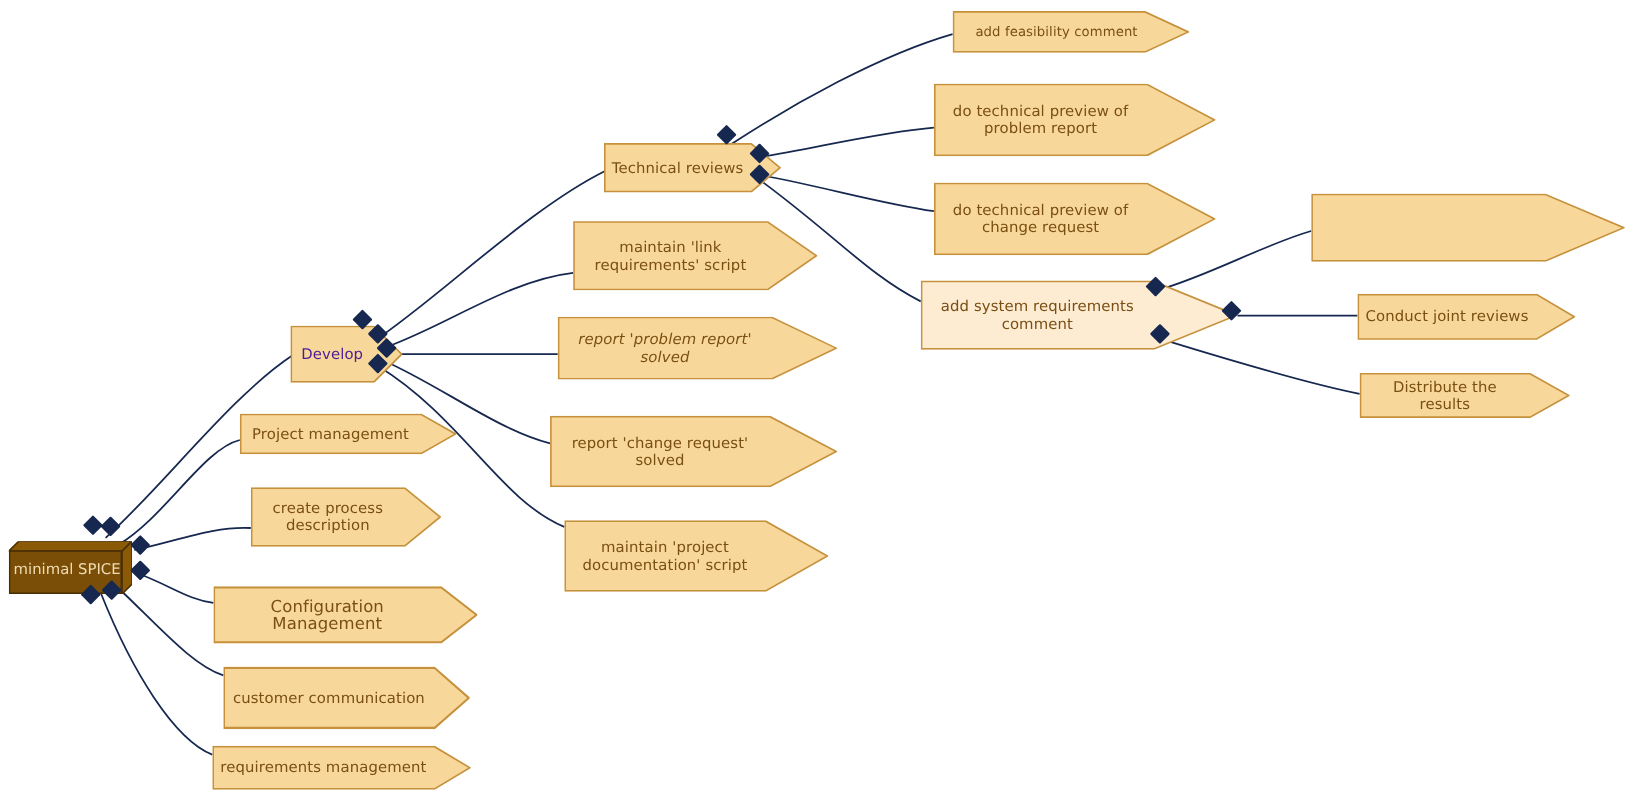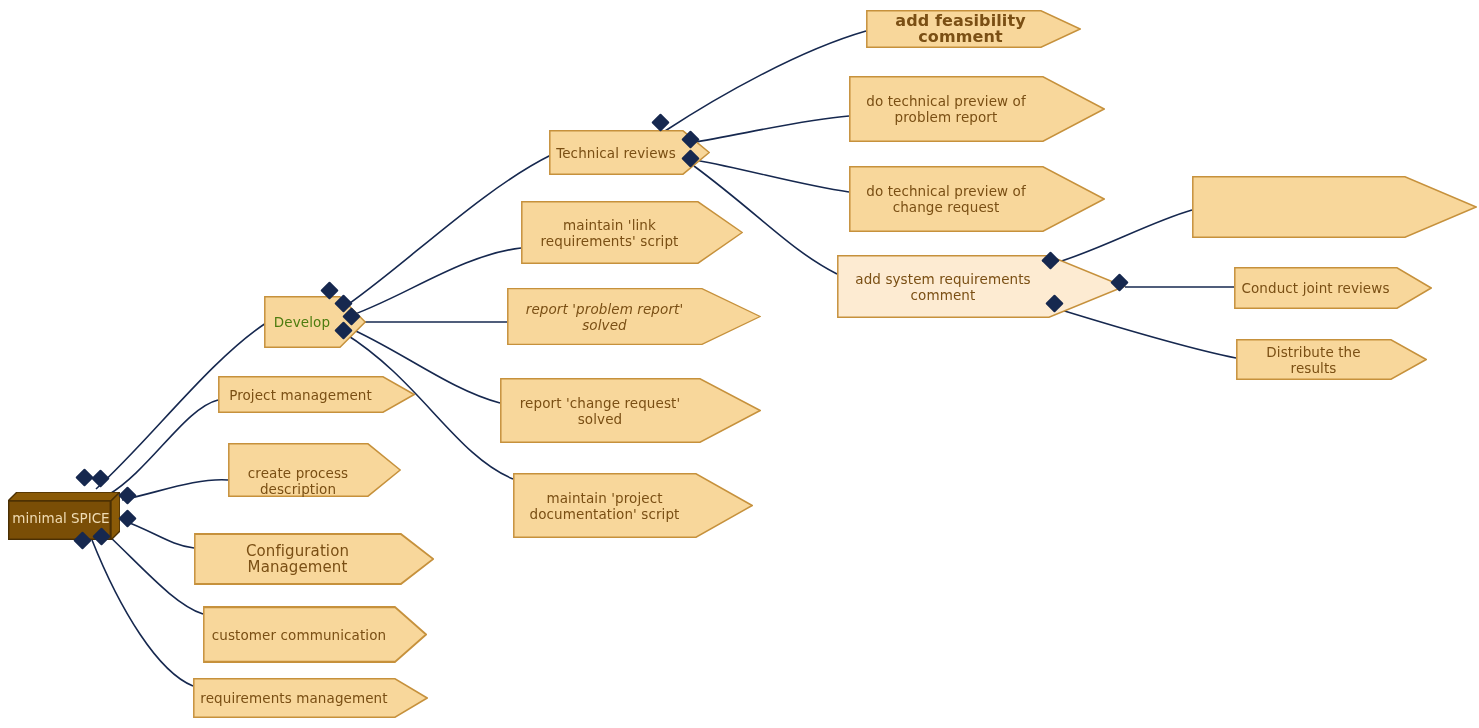--- a/index.html
+++ b/index.html
@@ -63,27 +63,27 @@
       <path d="M 344,333 C 420,380 455,455 513,479" fill="none" stroke="#16284F" stroke-width="1.6"></path>
       <path d="M 665,131 C 720,95 800,50 866,31" fill="none" stroke="#16284F" stroke-width="1.6"></path>
       <path d="M 690,143 C 740,135 800,120 849,116" fill="none" stroke="#16284F" stroke-width="1.6"></path>
       <path d="M 695,160 C 750,170 800,185 849,192" fill="none" stroke="#16284F" stroke-width="1.6"></path>
       <path d="M 694,166 C 760,215 790,250 837,274" fill="none" stroke="#16284F" stroke-width="1.6"></path>
       <path d="M 1055,263 C 1100,250 1150,222 1192,210" fill="none" stroke="#16284F" stroke-width="1.6"></path>
       <path d="M 1125,287 C 1160,287 1200,287 1234,287" fill="none" stroke="#16284F" stroke-width="1.6"></path>
       <path d="M 1058,309 C 1110,325 1185,348 1236,358" fill="none" stroke="#16284F" stroke-width="1.6"></path>
     </svg>
   <div id="nodes-layer">
-      <div class="node" style="left: 264px; top: 296px; width: 102px; height: 52px; font-size: 13.5px; color: #4d7c0f; padding-right: 32px; padding-left: 6px; align-items: center;"><svg class="shape" viewBox="0 0 102 52" preserveAspectRatio="none">
+      <div class="node" style="left: 264px; top: 296px; width: 102px; height: 52px; font-size: 13.5px; color: #4c1d95; padding-right: 32px; padding-left: 6px; align-items: center;"><svg class="shape" viewBox="0 0 102 52" preserveAspectRatio="none">
           <polygon points="0.8,0.8 76,0.8 101.2,26 76,51.2 0.8,51.2" fill="#F8D79B" stroke="#C6913C" stroke-width="1.5" stroke-linejoin="miter"></polygon>
         </svg><span class="label">Develop</span></div>
       <div class="node" style="left: 218px; top: 376px; width: 197px; height: 37px; font-size: 13.5px; color: rgb(122, 79, 20); padding-right: 38px; padding-left: 6px;"><svg class="shape" viewBox="0 0 197 37" preserveAspectRatio="none">
           <polygon points="0.8,0.8 165,0.8 196.2,18.5 165,36.2 0.8,36.2" fill="#F8D79B" stroke="#C6913C" stroke-width="1.5" stroke-linejoin="miter"></polygon>
         </svg><span class="label">Project management</span></div>
-      <div class="node" style="left: 228px; top: 443px; width: 173px; height: 54px; font-size: 13.5px; color: rgb(122, 79, 20); padding-right: 39px; padding-left: 6px; align-items: flex-end;"><svg class="shape" viewBox="0 0 173 54" preserveAspectRatio="none">
+      <div class="node" style="left: 228px; top: 443px; width: 173px; height: 54px; font-size: 13.5px; color: rgb(122, 79, 20); padding-right: 39px; padding-left: 6px;"><svg class="shape" viewBox="0 0 173 54" preserveAspectRatio="none">
           <polygon points="0.8,0.8 140,0.8 172.2,27 140,53.2 0.8,53.2" fill="#F8D79B" stroke="#C6913C" stroke-width="1.5" stroke-linejoin="miter"></polygon>
         </svg><span class="label">create process
 description</span></div>
       <div class="node" style="left: 194px; top: 533px; width: 240px; height: 52px; font-size: 15px; color: rgb(122, 79, 20); padding-right: 39px; padding-left: 6px;"><svg class="shape" viewBox="0 0 240 40" preserveAspectRatio="none">
           <polygon points="0.8,0.8 207,0.8 239.2,20 207,39.2 0.8,39.2" fill="#F8D79B" stroke="#C6913C" stroke-width="1.5" stroke-linejoin="miter"></polygon>
         </svg><span class="label">Configuration Management</span></div>
       <div class="node" style="left: 203px; top: 606px; width: 224px; height: 57px; font-size: 13.5px; color: rgb(122, 79, 20); padding-right: 38px; padding-left: 6px;"><svg class="shape" viewBox="0 0 224 40" preserveAspectRatio="none">
           <polygon points="0.8,0.8 192,0.8 223.2,20 192,39.2 0.8,39.2" fill="#F8D79B" stroke="#C6913C" stroke-width="1.5" stroke-linejoin="miter"></polygon>
         </svg><span class="label">customer communication</span></div>
       <div class="node" style="left: 193px; top: 678px; width: 235px; height: 40px; font-size: 13.5px; color: rgb(122, 79, 20); padding-right: 39px; padding-left: 6px;"><svg class="shape" viewBox="0 0 235 40" preserveAspectRatio="none">
@@ -101,21 +101,21 @@
         </svg><span class="label">report 'problem report'
 solved</span></div>
       <div class="node" style="left: 500px; top: 378px; width: 261px; height: 65px; font-size: 13.5px; color: rgb(122, 79, 20); padding-right: 67px; padding-left: 6px;"><svg class="shape" viewBox="0 0 261 65" preserveAspectRatio="none">
           <polygon points="0.8,0.8 200,0.8 260.2,32.5 200,64.2 0.8,64.2" fill="#F8D79B" stroke="#C6913C" stroke-width="1.5" stroke-linejoin="miter"></polygon>
         </svg><span class="label">report 'change request'
 solved</span></div>
       <div class="node" style="left: 513px; top: 473px; width: 240px; height: 65px; font-size: 13.5px; color: rgb(122, 79, 20); padding-right: 63px; padding-left: 6px;"><svg class="shape" viewBox="0 0 240 65" preserveAspectRatio="none">
           <polygon points="0.8,0.8 183,0.8 239.2,32.5 183,64.2 0.8,64.2" fill="#F8D79B" stroke="#C6913C" stroke-width="1.5" stroke-linejoin="miter"></polygon>
         </svg><span class="label">maintain 'project
 documentation' script</span></div>
-      <div class="node" style="left: 866px; top: 10px; width: 215px; height: 38px; font-size: 16px; color: rgb(122, 79, 20); padding-right: 46px; padding-left: 20px; font-weight: bold;"><svg class="shape" viewBox="0 0 215 38" preserveAspectRatio="none">
+      <div class="node" style="left: 866px; top: 10px; width: 215px; height: 38px; font-size: 12px; color: rgb(122, 79, 20); padding-right: 46px; padding-left: 20px;"><svg class="shape" viewBox="0 0 215 38" preserveAspectRatio="none">
           <polygon points="0.8,0.8 175,0.8 214.2,19 175,37.2 0.8,37.2" fill="#F8D79B" stroke="#C6913C" stroke-width="1.5" stroke-linejoin="miter"></polygon>
         </svg><span class="label">add feasibility comment</span></div>
       <div class="node" style="left: 849px; top: 76px; width: 256px; height: 66px; font-size: 13.5px; color: rgb(122, 79, 20); padding-right: 68px; padding-left: 6px;"><svg class="shape" viewBox="0 0 256 66" preserveAspectRatio="none">
           <polygon points="0.8,0.8 194,0.8 255.2,33 194,65.2 0.8,65.2" fill="#F8D79B" stroke="#C6913C" stroke-width="1.5" stroke-linejoin="miter"></polygon>
         </svg><span class="label">do technical preview of
 problem report</span></div>
       <div class="node" style="left: 849px; top: 166px; width: 256px; height: 66px; font-size: 13.5px; color: rgb(122, 79, 20); padding-right: 68px; padding-left: 6px;"><svg class="shape" viewBox="0 0 256 66" preserveAspectRatio="none">
           <polygon points="0.8,0.8 194,0.8 255.2,33 194,65.2 0.8,65.2" fill="#F8D79B" stroke="#C6913C" stroke-width="1.5" stroke-linejoin="miter"></polygon>
         </svg><span class="label">do technical preview of
 change request</span></div>

